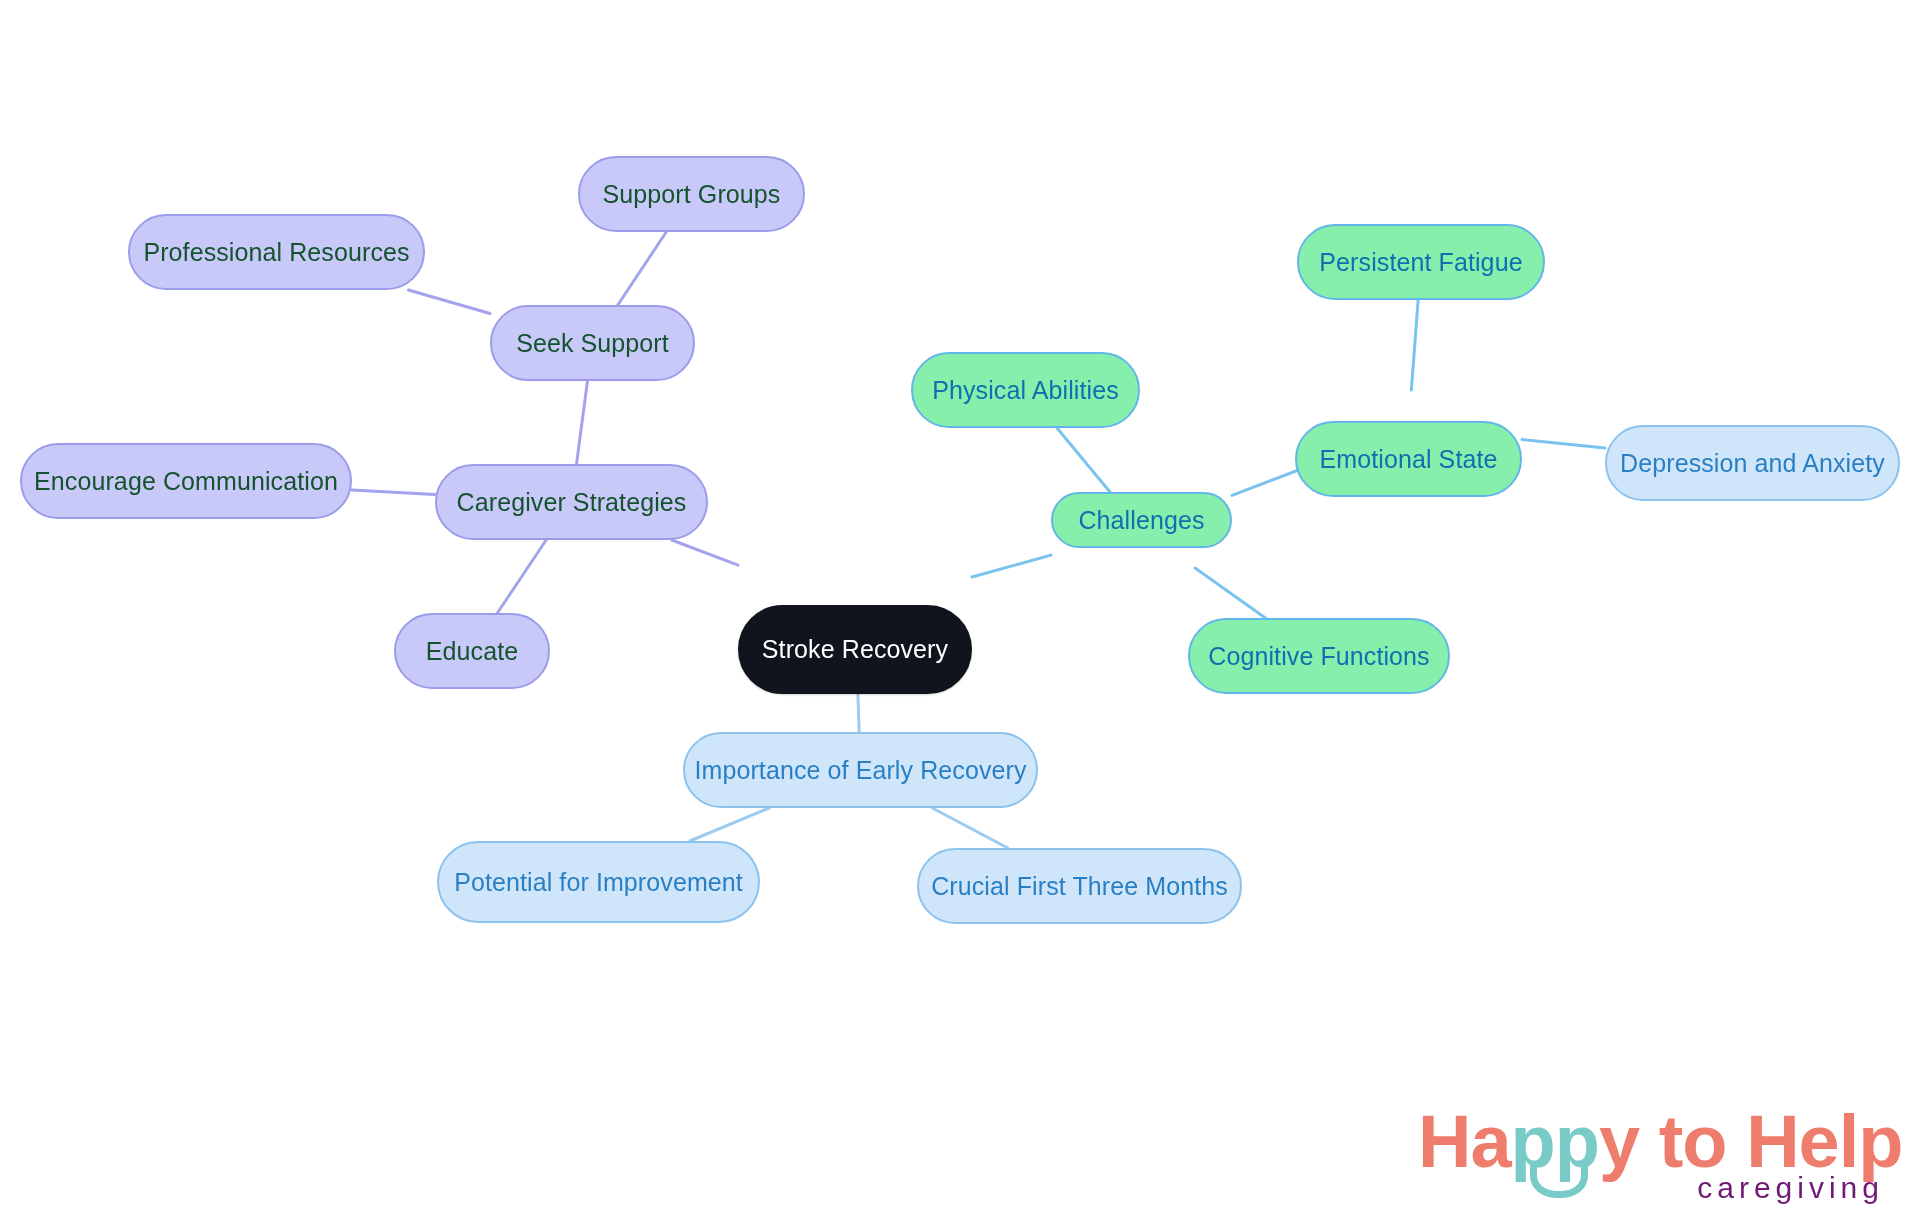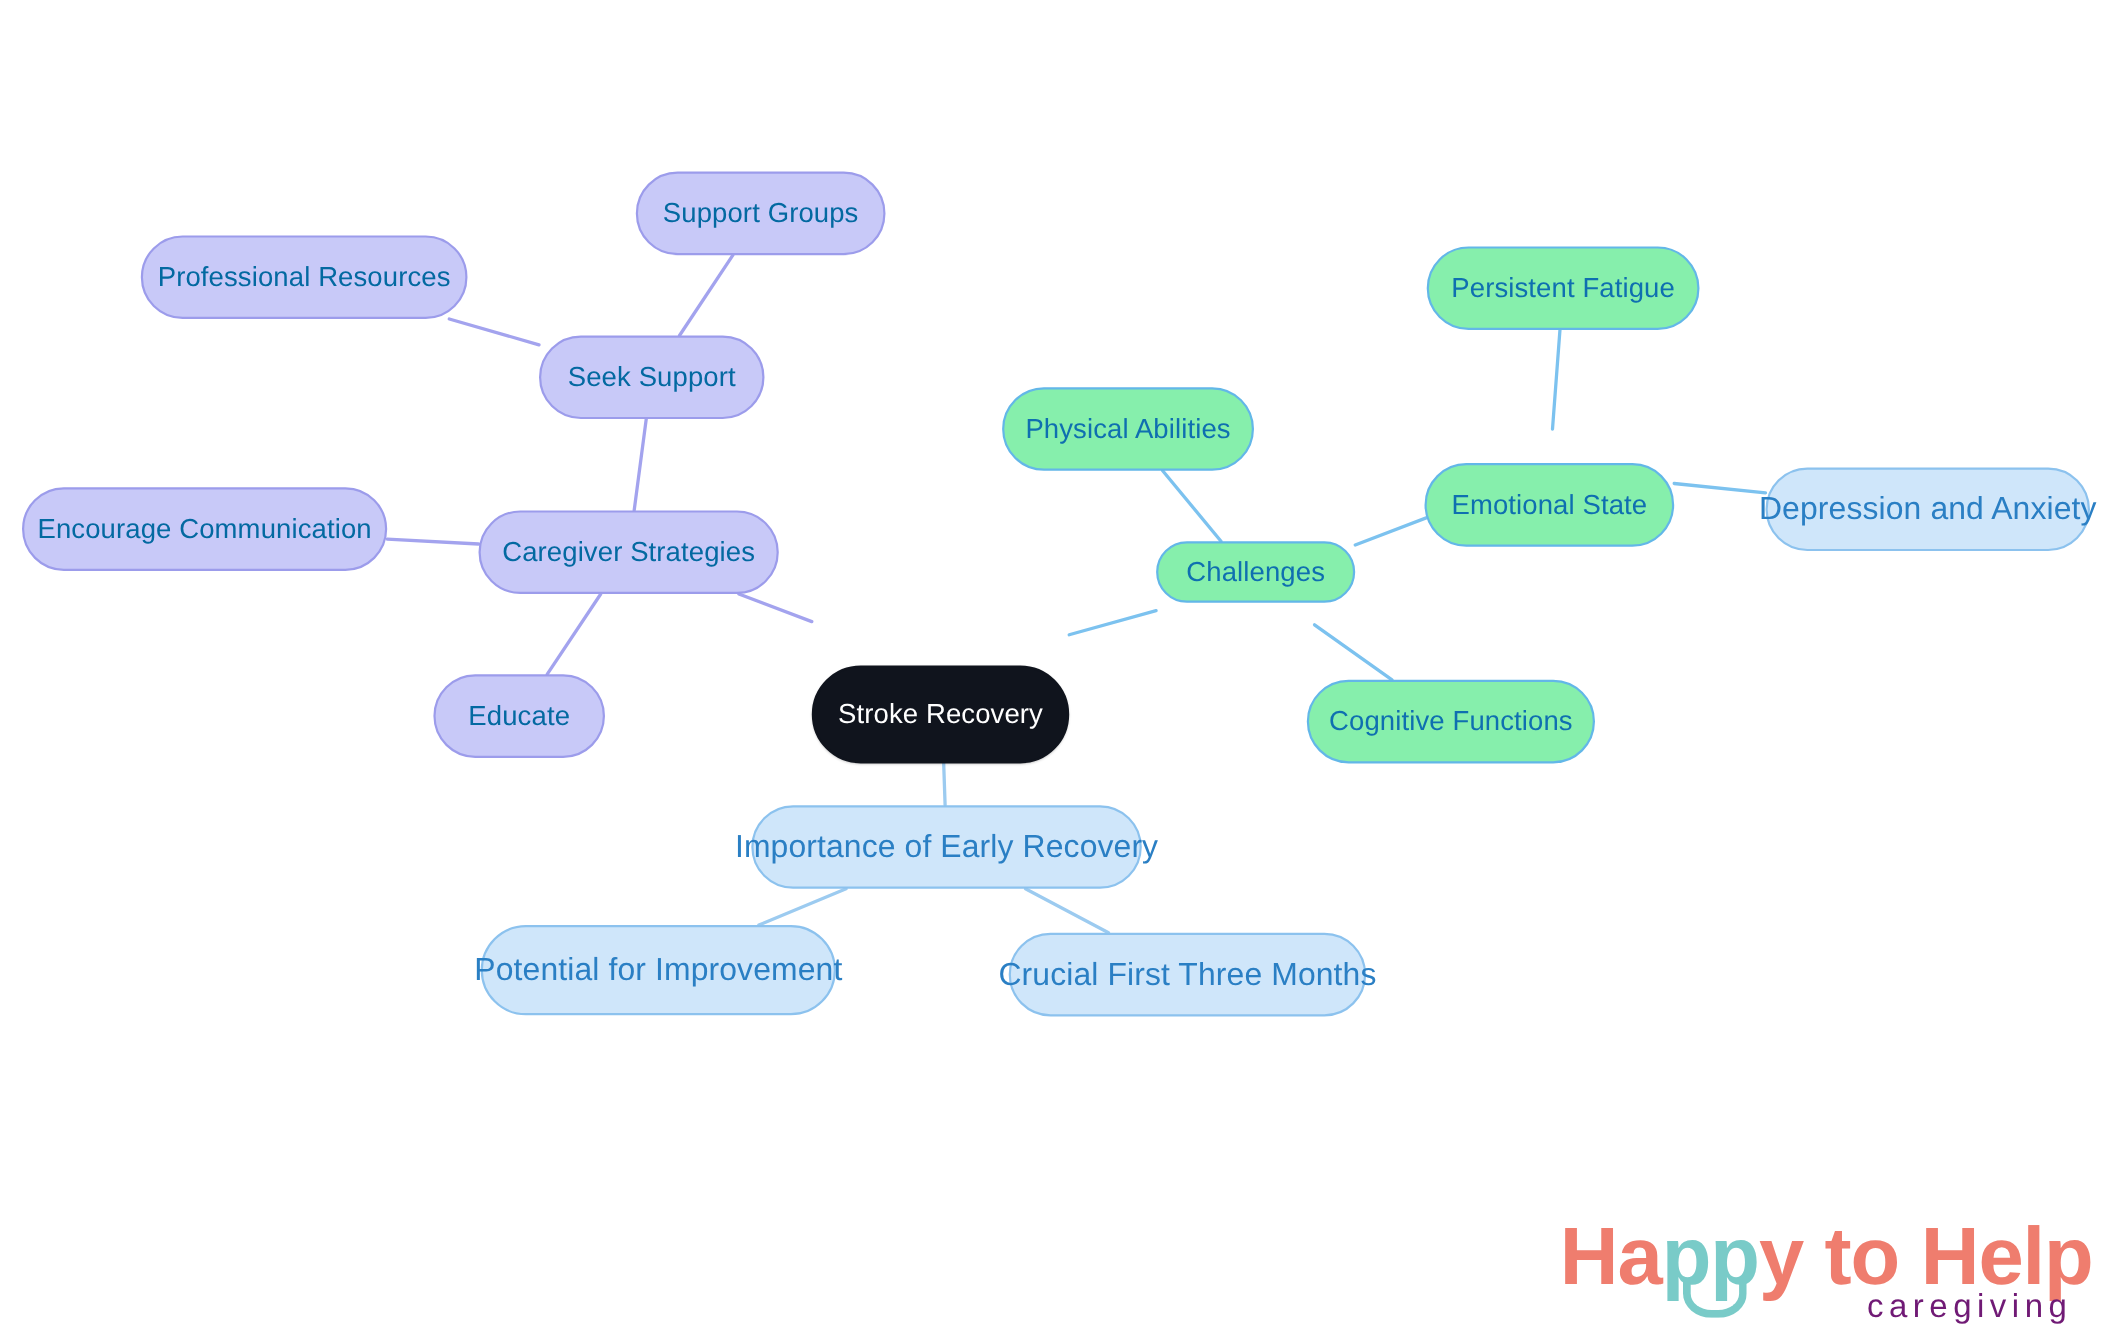--- a/index.html
+++ b/index.html
@@ -53,36 +53,36 @@
     background: #10141d;
     border-color: #10141d;
     color: #ffffff;
     font-size: 25px;
     box-shadow: 0 1px 2px rgba(0,0,0,0.18);
   }
   
   .node.purple {
     background: #c8c9f8;
     border-color: #9c9ceb;
-    color: #0369a1;
+    color: #14532d;
     font-size: 25px;
   }
   
   .node.blue {
     background: #86efac;
     border-color: #63b7e8;
     color: #0f6fb0;
     font-size: 25px;
   }
   
   .node.paleblue {
     background: #cfe6fa;
     border-color: #8cc2ee;
     color: #2a7fc4;
-    font-size: 29px;
+    font-size: 25px;
   }
 
   
   #logo {
     position: absolute;
     left: 1418px;
     top: 1105px;
     width: 470px;
     height: 102px;
   }

